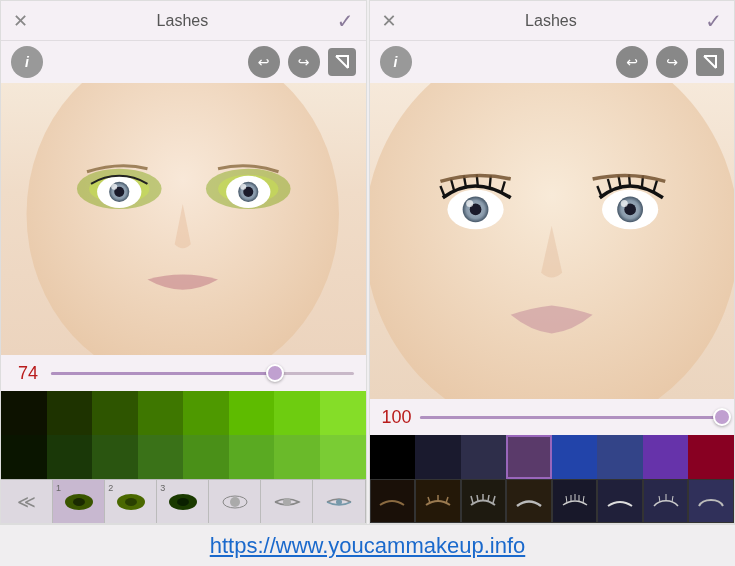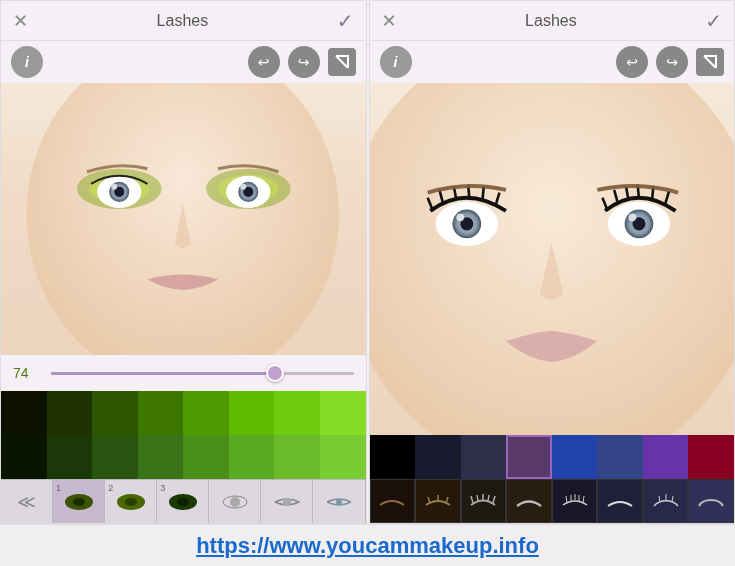--- a/index.html
+++ b/index.html
@@ -123,23 +123,24 @@
     .slider-area {
       padding: 8px 12px;
       background: #f5f0f5;
       display: flex;
       align-items: center;
       gap: 8px;
       height: 36px;
     }
 
     .slider-label {
-      font-size: 14px;
-      color: #4d7c0f;
+      font-size: 18px;
+      color: #b91c1c;
       min-width: 30px;
+      text-align: center;
     }
 
     .slider-track {
       flex: 1;
       height: 3px;
       background: #c8b8c8;
       border-radius: 2px;
       position: relative;
     }
 
@@ -173,21 +174,21 @@
       display: flex;
       align-items: center;
       justify-content: center;
       background: #f0eef0;
       border-top: 1px solid #ddd;
     }
 
     .footer-link a {
       color: #1a69cc;
       font-size: 22px;
-      font-weight: bold;
+      font-weight: normal;
       text-decoration: underline;
     }
 
     
     .face-bg {
       background: linear-gradient(180deg, #f5e8d8 0%, #f0dcc8 40%, #ecd4be 100%);
       width: 100%;
       height: 100%;
       position: relative;
       overflow: hidden;
@@ -460,20 +461,27 @@
             <path d="M88,84 Q118,75 148,82" stroke="#7a5a38" stroke-width="3" fill="none" opacity="0.9"></path>
             <path d="M218,82 Q250,75 280,84" stroke="#7a5a38" stroke-width="3" fill="none" opacity="0.9"></path>
 
             <path d="M183,122 L174,162 Q183,170 192,162 Z" fill="#e0b898" opacity="0.4"></path>
 
             <path d="M148,198 Q165,192 183,190 Q201,192 218,198 Q201,212 183,214 Q165,212 148,198 Z" fill="#d4a8a8" opacity="0.85"></path>
           </svg>
         </div>
       </div>
 
+      <div class="slider-area">
+        <span class="slider-label">100</span>
+        <div class="slider-track">
+          <div class="slider-fill" style="width:100%"></div>
+          <div class="slider-thumb" style="left:100%"></div>
+        </div>
+      </div>
 
       <div class="lashes-color-row">
         <div style="background:#000000" class="color-swatch"></div>
         <div style="background:#1a1a2e" class="color-swatch"></div>
         <div style="background:#2e2e4a" class="color-swatch"></div>
         <div style="background:#5a3a6a;border:2px solid #9966bb;" class="color-swatch"></div>
         <div style="background:#2244aa" class="color-swatch"></div>
         <div style="background:#334488" class="color-swatch"></div>
         <div style="background:#6633aa" class="color-swatch"></div>
         <div style="background:#880022" class="color-swatch"></div>

